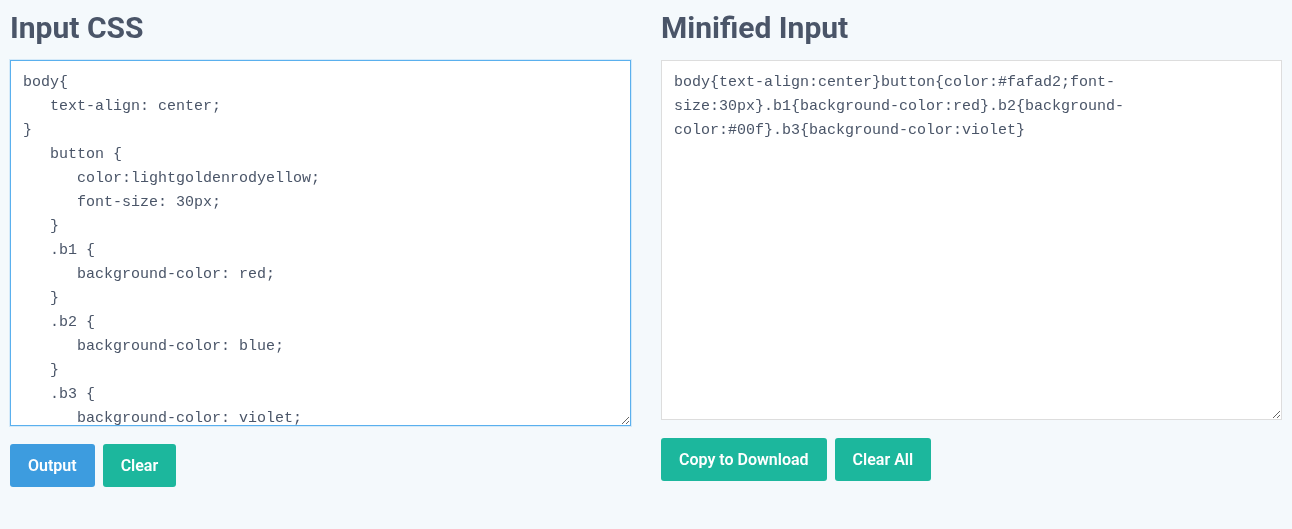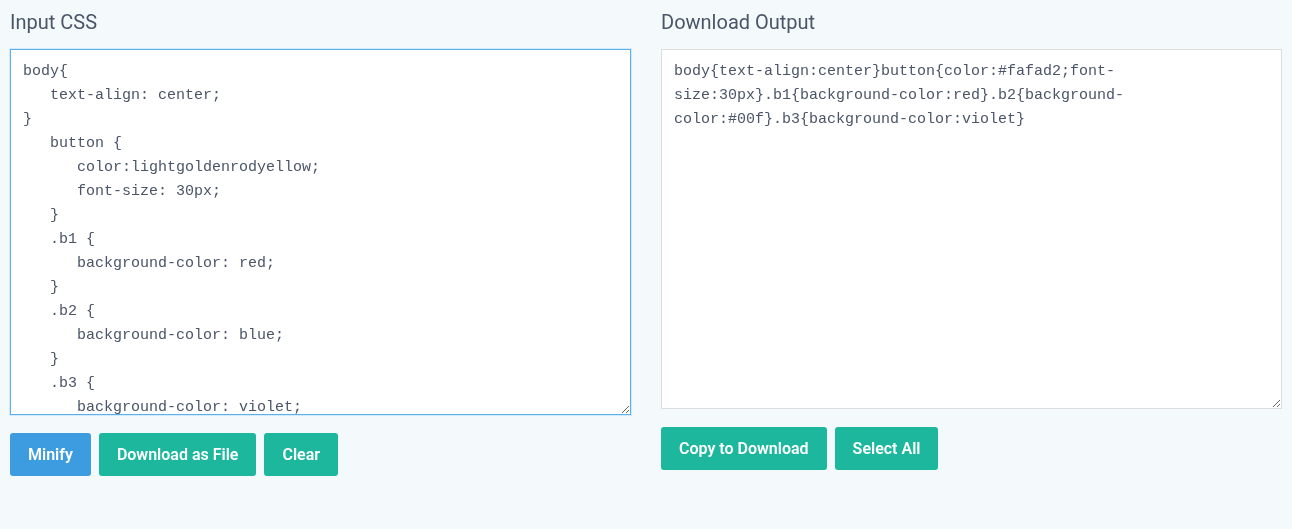--- a/index.html
+++ b/index.html
@@ -14,22 +14,22 @@
     display: flex;
     gap: 30px;
     max-width: 1292px;
   }
   .column {
     flex: 1;
     display: flex;
     flex-direction: column;
   }
   h2.panel-title {
-    font-size: 20px;
-    font-weight: 400;
+    font-size: 30px;
+    font-weight: 700;
     color: #4a5568;
     margin: 0 0 15px 0;
   }
   textarea.code-area {
     width: 100%;
     height: 366px;
     border: 1px solid #ccc;
     padding: 10px 12px;
     font-family: Consolas, Menlo, Monaco, "Courier New", monospace;
     font-size: 15px;
@@ -84,28 +84,27 @@
    .b1 {
       background-color: red;
    }
    .b2 {
       background-color: blue;
    }
    .b3 {
       background-color: violet;
    }</textarea>
     <div class="button-row">
-      <button class="btn btn-primary">Minify</button>
-      <button class="btn btn-teal">Download as File</button>
+      <button class="btn btn-primary">Output</button>
       <button class="btn btn-teal">Clear</button>
     </div>
   </div>
 
   <div class="column">
-    <h2 class="panel-title">Download Output</h2>
+    <h2 class="panel-title">Minified Input</h2>
     <textarea class="code-area output" spellcheck="false" style="">body{text-align:center}button{color:#fafad2;font-size:30px}.b1{background-color:red}.b2{background-color:#00f}.b3{background-color:violet}</textarea>
     <div class="button-row">
       <button class="btn btn-teal">Copy to Download</button>
-      <button class="btn btn-teal">Select All</button>
+      <button class="btn btn-teal">Clear All</button>
     </div>
   </div>
 
 </div>
 
 </body></html>

